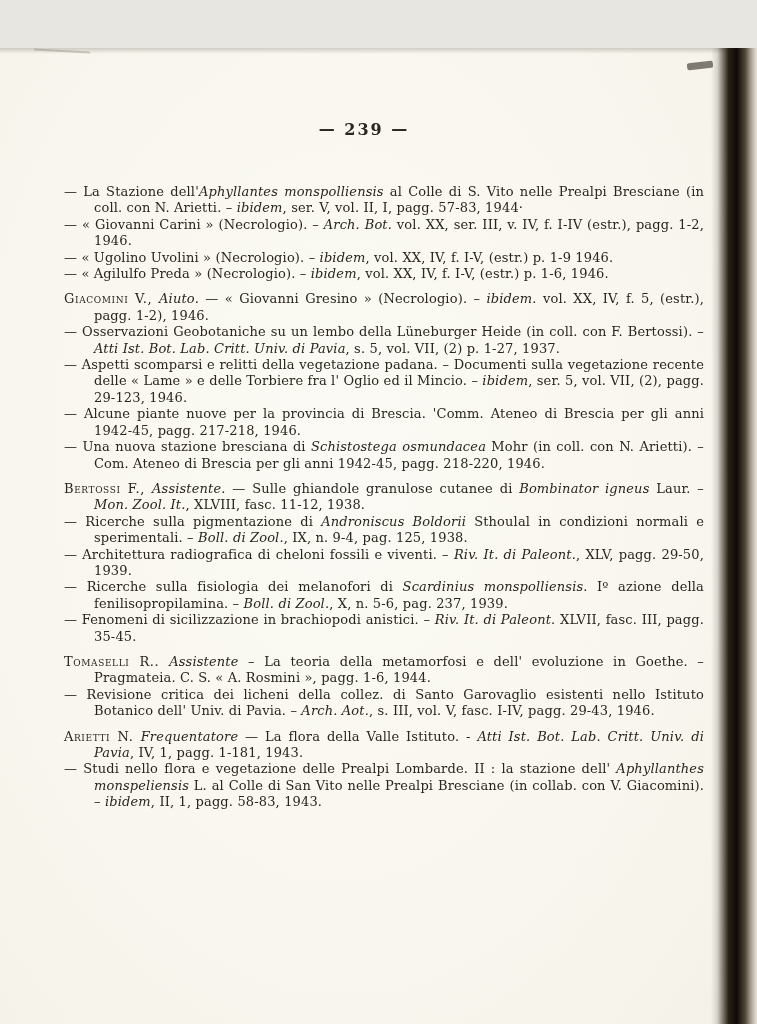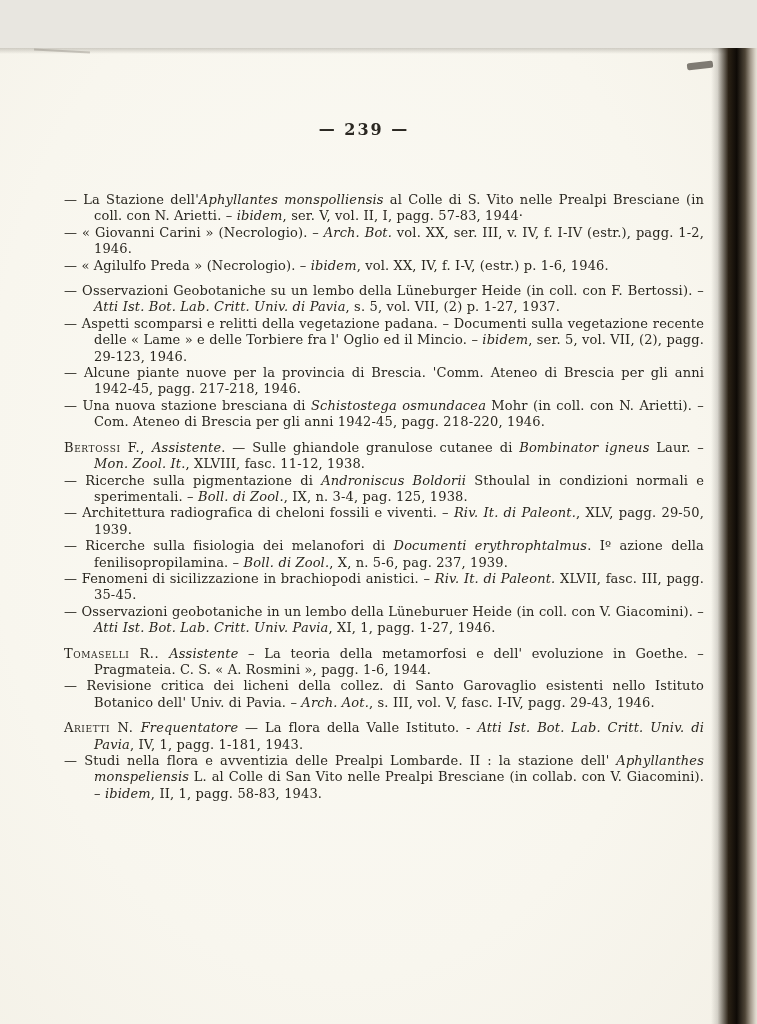--- a/index.html
+++ b/index.html
@@ -24,21 +24,21 @@
     width: 600px;
     text-align: center;
     font-size: 16px;
     font-weight: bold;
     letter-spacing: 2px;
     color: #2b2822;
   }
 
   .text-block {
     position: absolute;
-    top: 144px;
+    top: 136px;
     left: 64px;
     width: 640px;
     font-size: 13px;
     line-height: 16.4px;
     text-align: justify;
     letter-spacing: 0.15px;
   }
 
   .group { margin: 0 0 9px 0; }
 
@@ -119,43 +119,44 @@
 <div class="page">
   <div class="edge-top"></div>
   <div class="top-left-mark"></div>
 
   <div class="page-number">— 239 —</div>
 
   <div class="text-block">
       <div class="group">
         <p class="entry"><span>— La Stazione dell'</span><span class="i">Aphyllantes monspolliensis</span><span> al Colle di S. Vito nelle Prealpi Bresciane (in coll. con N. Arietti. – </span><span class="i">ibidem</span><span>, ser. V, vol. II, I, pagg. 57-83, 1944·</span></p>
         <p class="entry"><span>— « Giovanni Carini » (Necrologio). – </span><span class="i">Arch. Bot.</span><span> vol. XX, ser. III, v. IV, f. I-IV (estr.), pagg. 1-2, 1946.</span></p>
+        <p class="entry"><span>— « Ugolino Uvolini » (Necrologio). – </span><span class="i">ibidem</span><span>, vol. XX, IV, f. I-V, (estr.) p. 1-9 1946.</span></p>
         <p class="entry"><span>— « Agilulfo Preda » (Necrologio). – </span><span class="i">ibidem</span><span>, vol. XX, IV, f. I-V, (estr.) p. 1-6, 1946.</span></p>
       </div>
       <div class="group">
+        <p class="entry"><span class="sc">Giacomini V., </span><span class="i">Aiuto</span><span>. — « Giovanni Gresino » (Necrologio). – </span><span class="i">ibidem</span><span>. vol. XX, IV, f. 5, (estr.), pagg. 1-2), 1946.</span></p>
         <p class="entry"><span>— Osservazioni Geobotaniche su un lembo della Lüneburger Heide (in coll. con F. Bertossi). – </span><span class="i">Atti Ist. Bot. Lab. Critt. Univ. di Pavia</span><span>, s. 5, vol. VII, (2) p. 1-27, 1937.</span></p>
         <p class="entry"><span>— Aspetti scomparsi e relitti della vegetazione padana. – Documenti sulla vegetazione recente delle « Lame » e delle Torbiere fra l' Oglio ed il Mincio. – </span><span class="i">ibidem</span><span>, ser. 5, vol. VII, (2), pagg. 29-123, 1946.</span></p>
         <p class="entry"><span>— Alcune piante nuove per la provincia di Brescia. 'Comm. Ateneo di Brescia per gli anni 1942-45, pagg. 217-218, 1946.</span></p>
         <p class="entry"><span>— Una nuova stazione bresciana di </span><span class="i">Schistostega osmundacea</span><span> Mohr (in coll. con N. Arietti). – Com. Ateneo di Brescia per gli anni 1942-45, pagg. 218-220, 1946.</span></p>
       </div>
       <div class="group">
         <p class="entry"><span class="sc">Bertossi F., </span><span class="i">Assistente</span><span>. — Sulle ghiandole granulose cutanee di </span><span class="i">Bombinator igneus</span><span> Laur. – </span><span class="i">Mon. Zool. It.</span><span>, XLVIII, fasc. 11-12, 1938.</span></p>
-        <p class="entry"><span>— Ricerche sulla pigmentazione di </span><span class="i">Androniscus Boldorii</span><span> Sthoulal in condizioni normali e sperimentali. – </span><span class="i">Boll. di Zool.</span><span>, IX, n. 3-4, pag. 125, 1938.</span></p>
+        <p class="entry"><span>— Ricerche sulla pigmentazione di </span><span class="i">Androniscus Boldorii</span><span> Sthoulal in condizioni normali e sperimentali. – </span><span class="i">Boll. di Zool.</span><span>, IX, n. 9-4, pag. 125, 1938.</span></p>
         <p class="entry"><span>— Architettura radiografica di cheloni fossili e viventi. – </span><span class="i">Riv. It. di Paleont.</span><span>, XLV, pagg. 29-50, 1939.</span></p>
-        <p class="entry"><span>— Ricerche sulla fisiologia dei melanofori di </span><span class="i">Documenti erythrophtalmus</span><span>. Iº azione della fenilisopropilamina. – </span><span class="i">Boll. di Zool.</span><span>, X, n. 5-6, pag. 237, 1939.</span></p>
+        <p class="entry"><span>— Ricerche sulla fisiologia dei melanofori di </span><span class="i">Scardinius monspolliensis</span><span>. Iº azione della fenilisopropilamina. – </span><span class="i">Boll. di Zool.</span><span>, X, n. 5-6, pag. 237, 1939.</span></p>
         <p class="entry"><span>— Fenomeni di sicilizzazione in brachiopodi anistici. – </span><span class="i">Riv. It. di Paleont.</span><span> XLVII, fasc. III, pagg. 35-45.</span></p>
-        <p class="entry"><span>— Osservazioni geobotaniche in un lembo della Lüneburuer Heide (in coll. con V. Giacomini). – </span><span class="i">Atti Ist. Bot. Lab. Critt. Univ. Pavia</span><span>, XI, 1, pagg. 1-27, 1946.</span></p>
       </div>
       <div class="group">
         <p class="entry"><span class="sc">Tomaselli R.. </span><span class="i">Assistente</span><span> – La teoria della metamorfosi e dell' evoluzione in Goethe. – Pragmateia. C. S. « A. Rosmini », pagg. 1-6, 1944.</span></p>
         <p class="entry"><span>— Revisione critica dei licheni della collez. di Santo Garovaglio esistenti nello Istituto Botanico dell' Univ. di Pavia. – </span><span class="i">Arch. Aot.</span><span>, s. III, vol. V, fasc. I-IV, pagg. 29-43, 1946.</span></p>
       </div>
       <div class="group">
         <p class="entry"><span class="sc">Arietti N. </span><span class="i">Frequentatore</span><span> — La flora della Valle Istituto. - </span><span class="i">Atti Ist. Bot. Lab. Critt. Univ. di Pavia</span><span>, IV, 1, pagg. 1-181, 1943.</span></p>
-        <p class="entry"><span>— Studi nella flora e avventizia delle Prealpi Lombarde. II : la stazione dell' </span><span class="i">Aphyllanthes monspeliensis</span><span> L. al Colle di San Vito nelle Prealpi Bresciane (in collab. con V. Giacomini). – </span><span class="i">ibidem</span><span>, II, 1, pagg. 58-83, 1943.</span></p>
+        <p class="entry"><span>— Studi nello flora e vegetazione delle Prealpi Lombarde. II : la stazione dell' </span><span class="i">Aphyllanthes monspeliensis</span><span> L. al Colle di San Vito nelle Prealpi Bresciane (in collab. con V. Giacomini). – </span><span class="i">ibidem</span><span>, II, 1, pagg. 58-83, 1943.</span></p>
       </div>
     </div>
 
   <div class="binding-band"></div>
   <div class="corner-mark"></div>
   <div class="scratch"></div>
   <div class="edge-bottom"></div>
 </div>
 
 </body></html>

